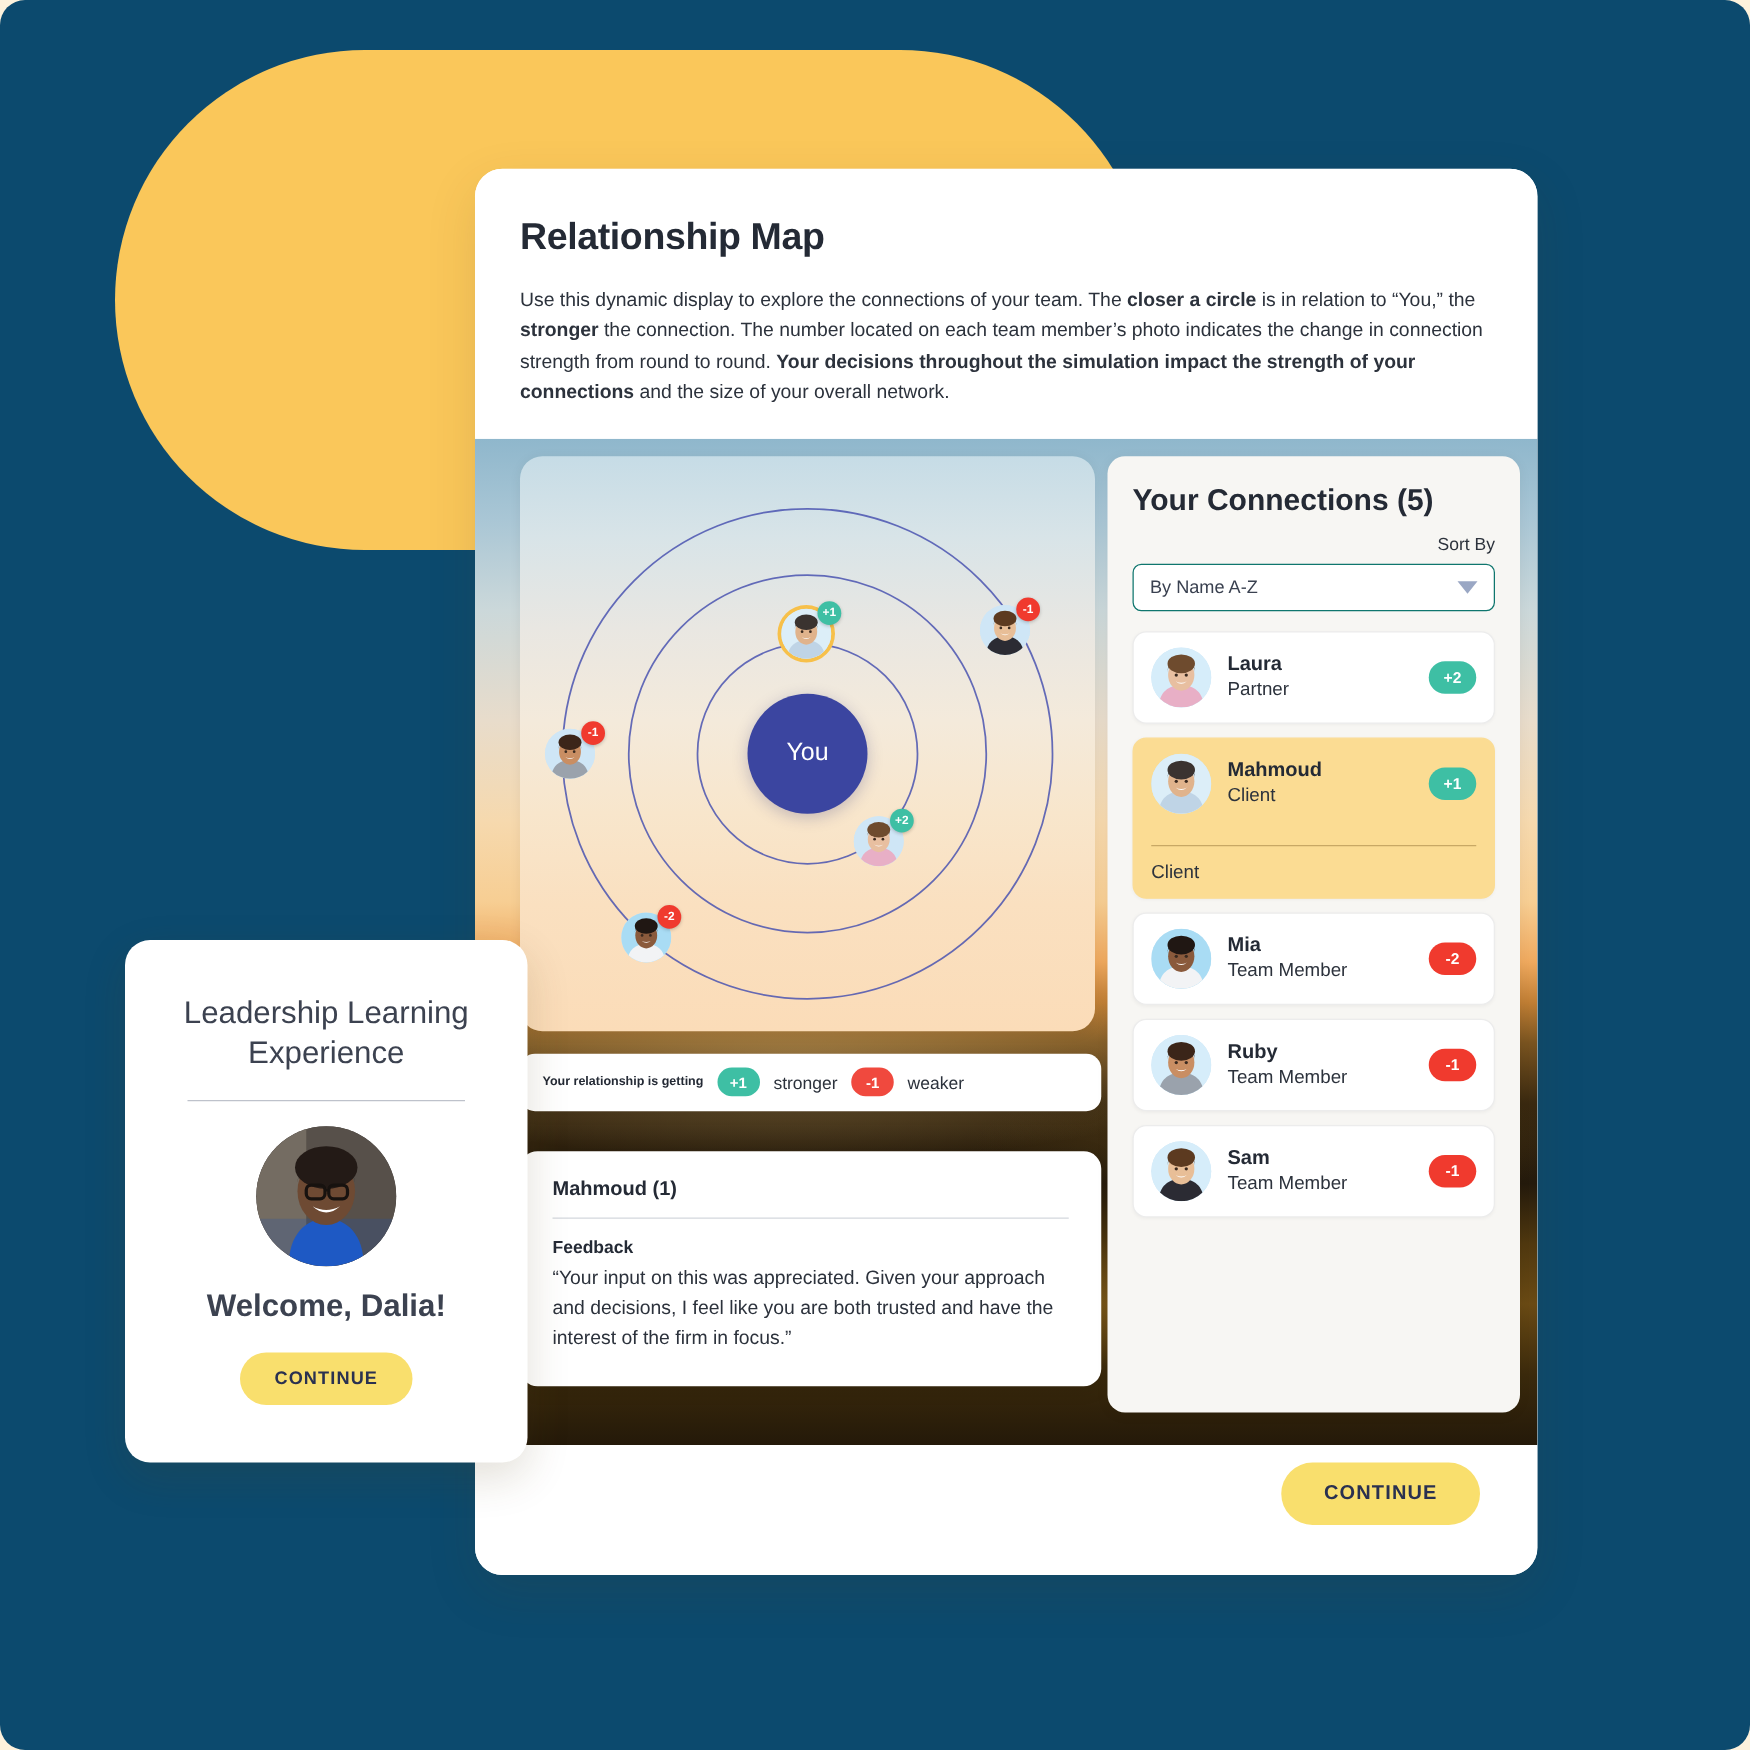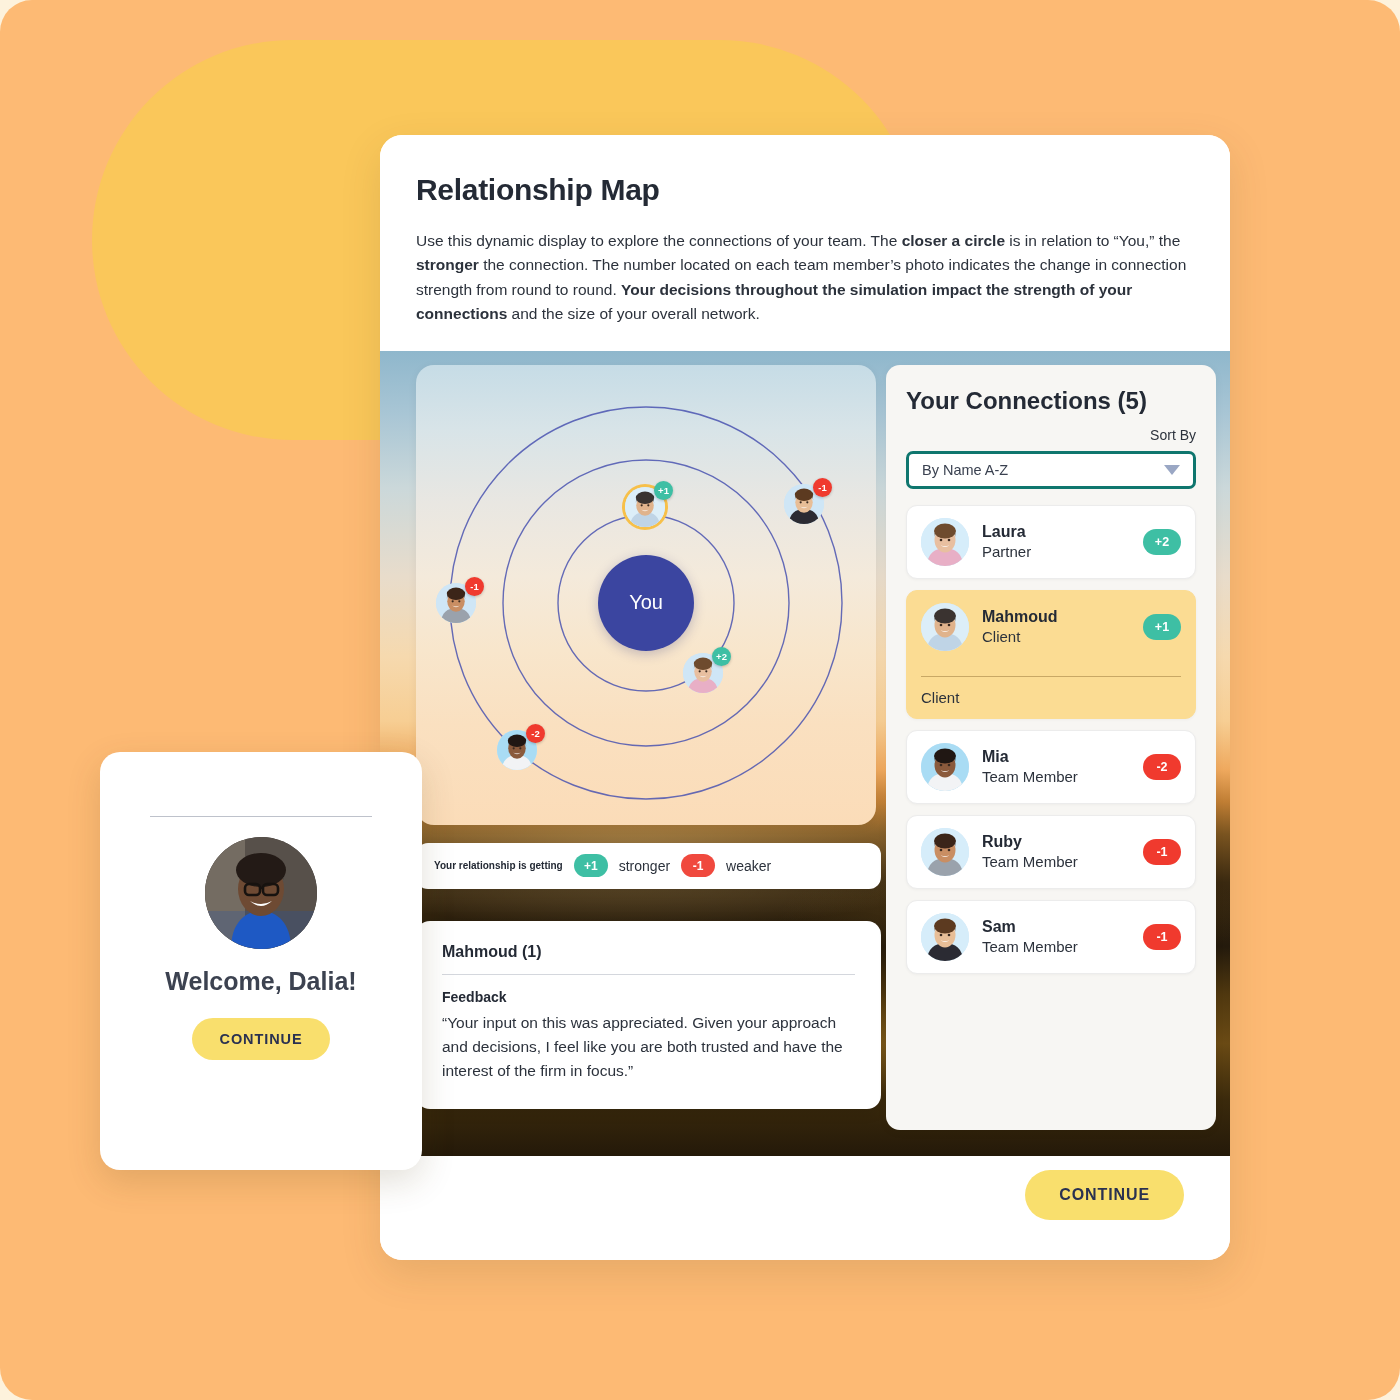--- a/index.html
+++ b/index.html
@@ -13,22 +13,22 @@
 
   body {
     background: #FDF2DC;
     position: relative;
   }
 
   
   #page-root {
     position: absolute;
     inset: 0;
-    background: #fdba74;
-    border-radius: 32px;
+    background: #0c4a6e;
+    border-radius: 20px;
     overflow: hidden;
   }
 
   .blob {
     position: absolute;
     left: 92px;
     top: 40px;
     width: 800px;
     height: 400px;
     background: #FAC75A;
@@ -293,21 +293,21 @@
   .sort-label {
     font-size: 14px;
     color: #2C323C;
     margin-bottom: 8px;
     text-align: right;
   }
   #sort-select {
     width: 100%;
     height: 38px;
     background: #fff;
-    border: 3px solid #0f766e;
+    border: 1px solid #0f766e;
     border-radius: 7px;
     display: flex;
     align-items: center;
     padding: 13px 13px;
     justify-content: space-between;
     margin-bottom: 16px;
     text-align: right;
   }
   .sel-value { font-size: 14.5px; color: #3A4150; }
   .caret {
@@ -649,20 +649,21 @@
               <div class="conn-badge neg">-1</div>
             </div>
           </div>
       </div>
 
       <button id="continue-main">CONTINUE</button>
     </div>
   </div>
 
   <div id="welcome-card">
+    <div class="welcome-title">Leadership Learning Experience</div>
     <div class="welcome-divider"></div>
     <div class="welcome-photo">
       <svg viewBox="0 0 112 112" width="112" height="112">
         <rect width="112" height="112" fill="#57504A"></rect>
         <rect x="0" y="0" width="40" height="112" fill="#8D8377" opacity="0.55"></rect>
         <rect x="0" y="74" width="112" height="38" fill="#1F4FA8" opacity="0.25"></rect>
         <path d="M26 112 C26 86 40 74 56 74 C72 74 86 86 86 112 Z" fill="#1E59C4"></path>
         <ellipse cx="56" cy="52" rx="23" ry="27" fill="#6E4A33"></ellipse>
         <path d="M33 46 C33 24 79 24 79 46 C79 36 70 28 56 28 C42 28 33 36 33 46 Z" fill="#1C1613"></path>
         <ellipse cx="56" cy="33" rx="25" ry="17" fill="#231A16"></ellipse>

